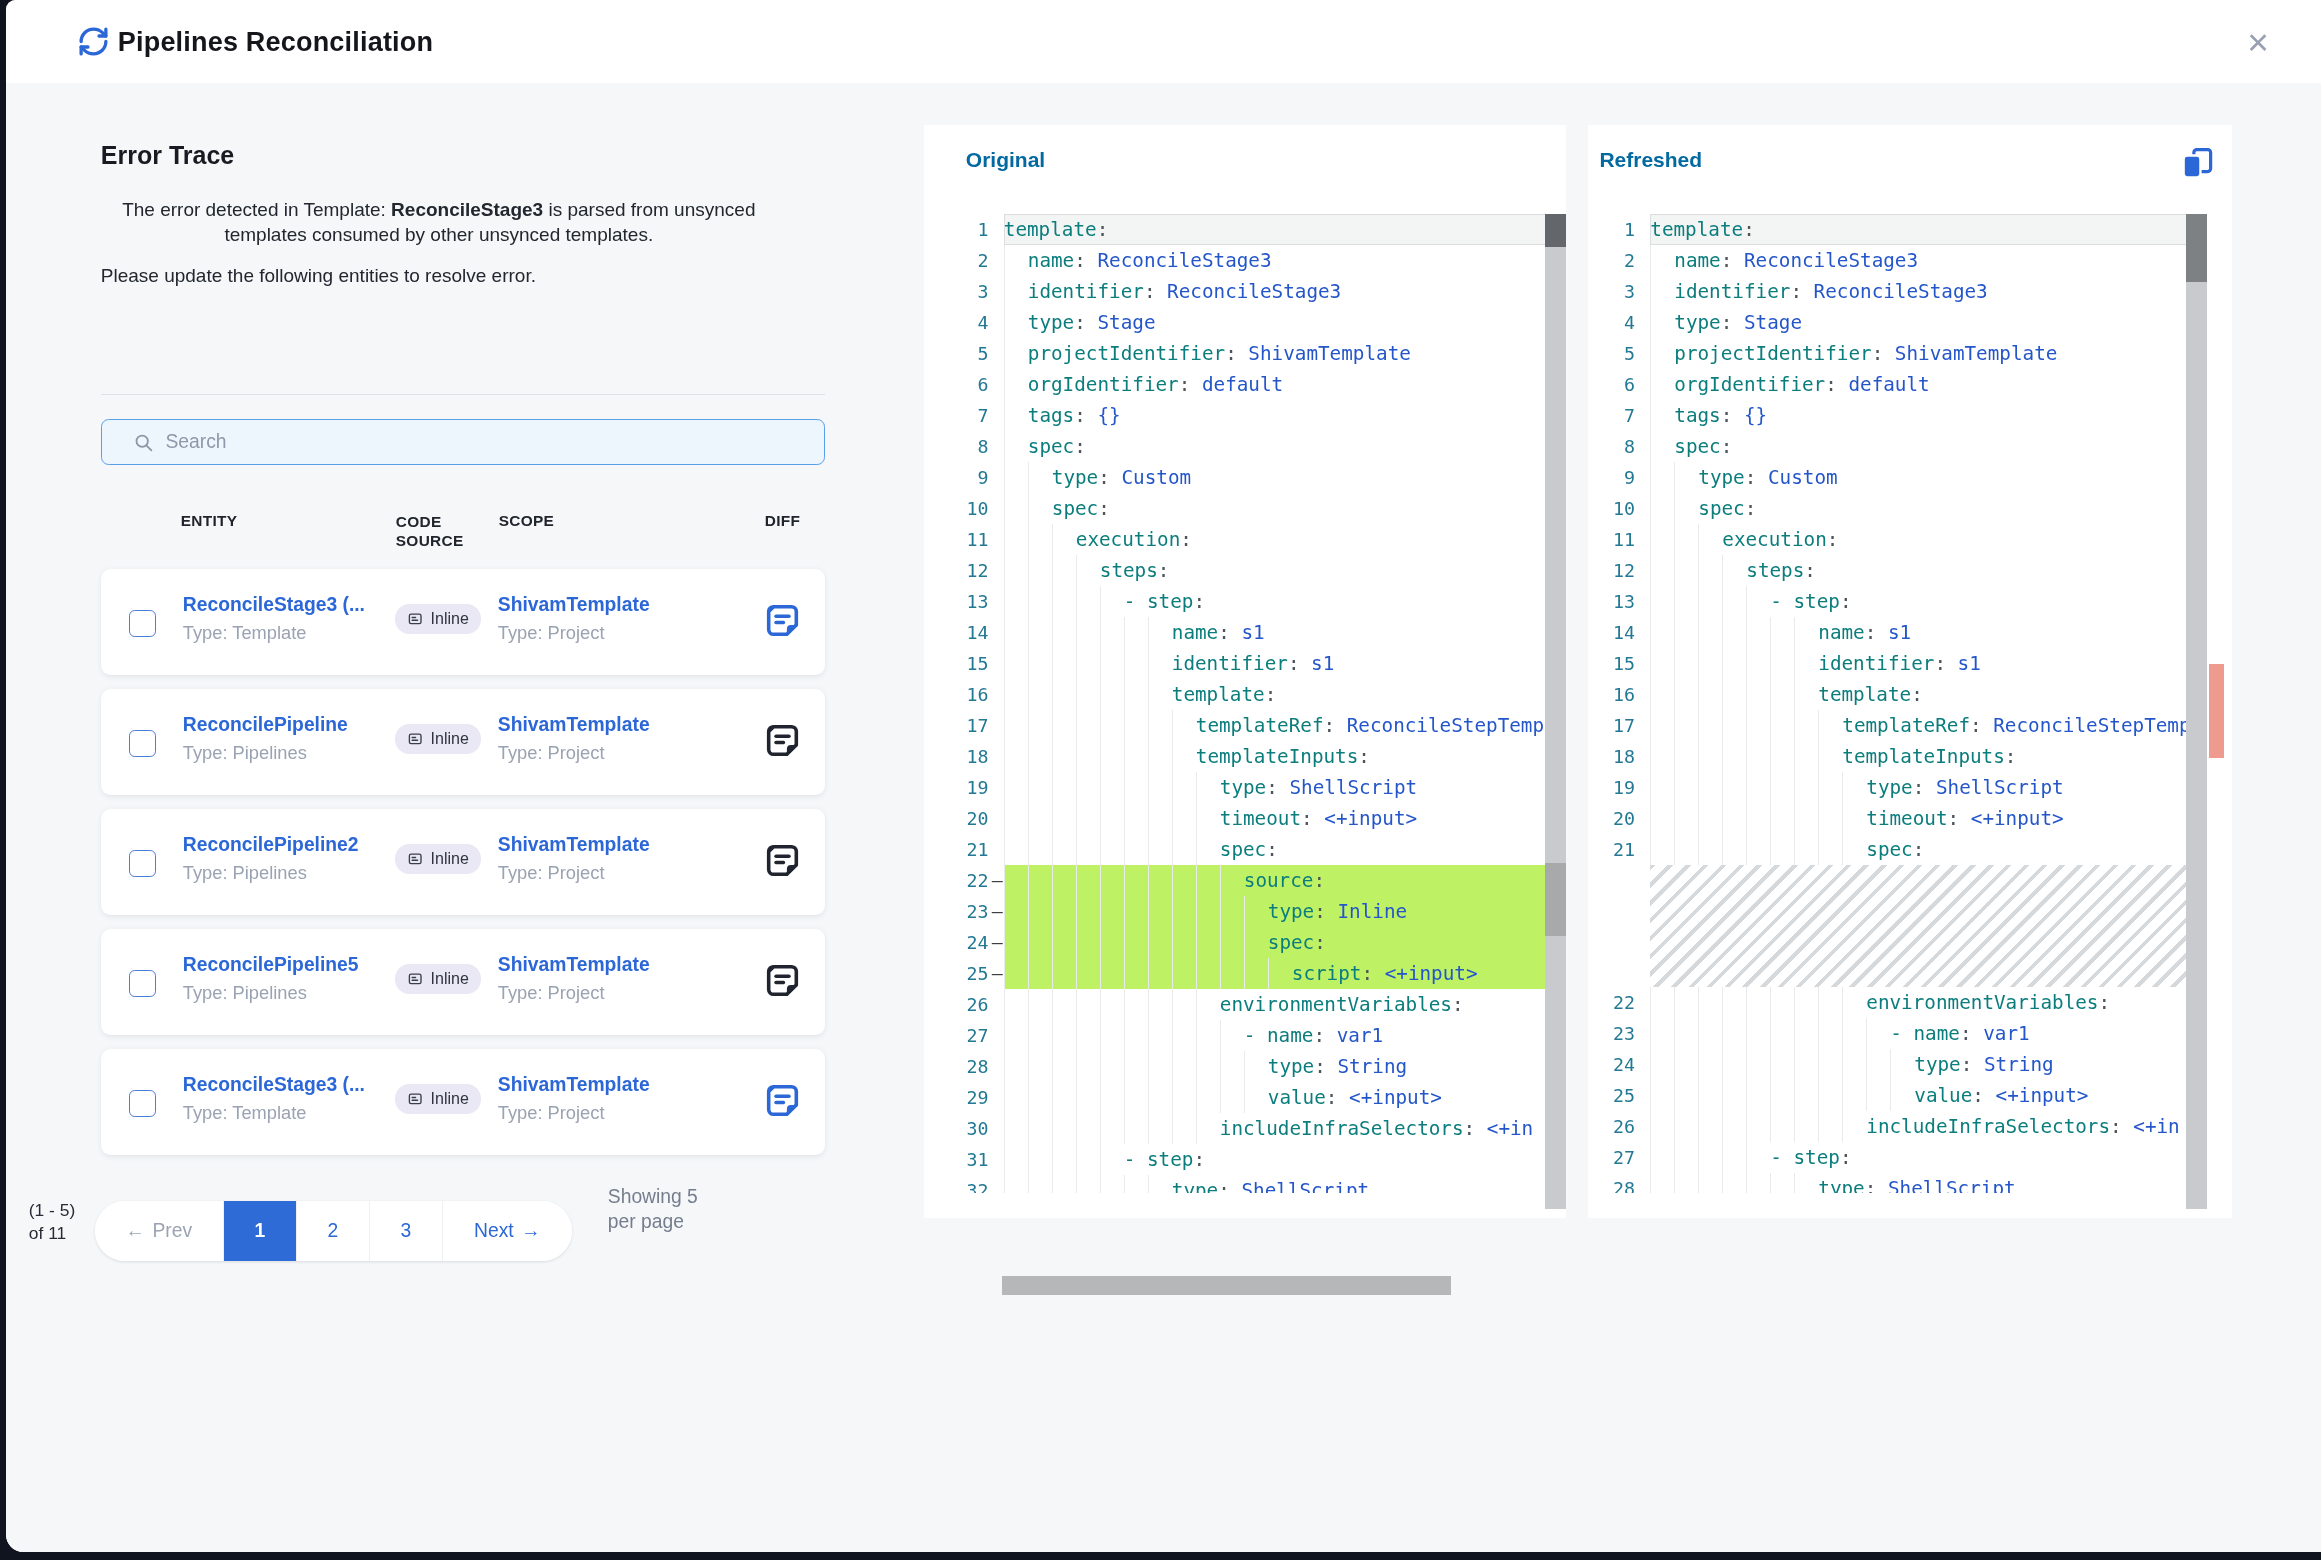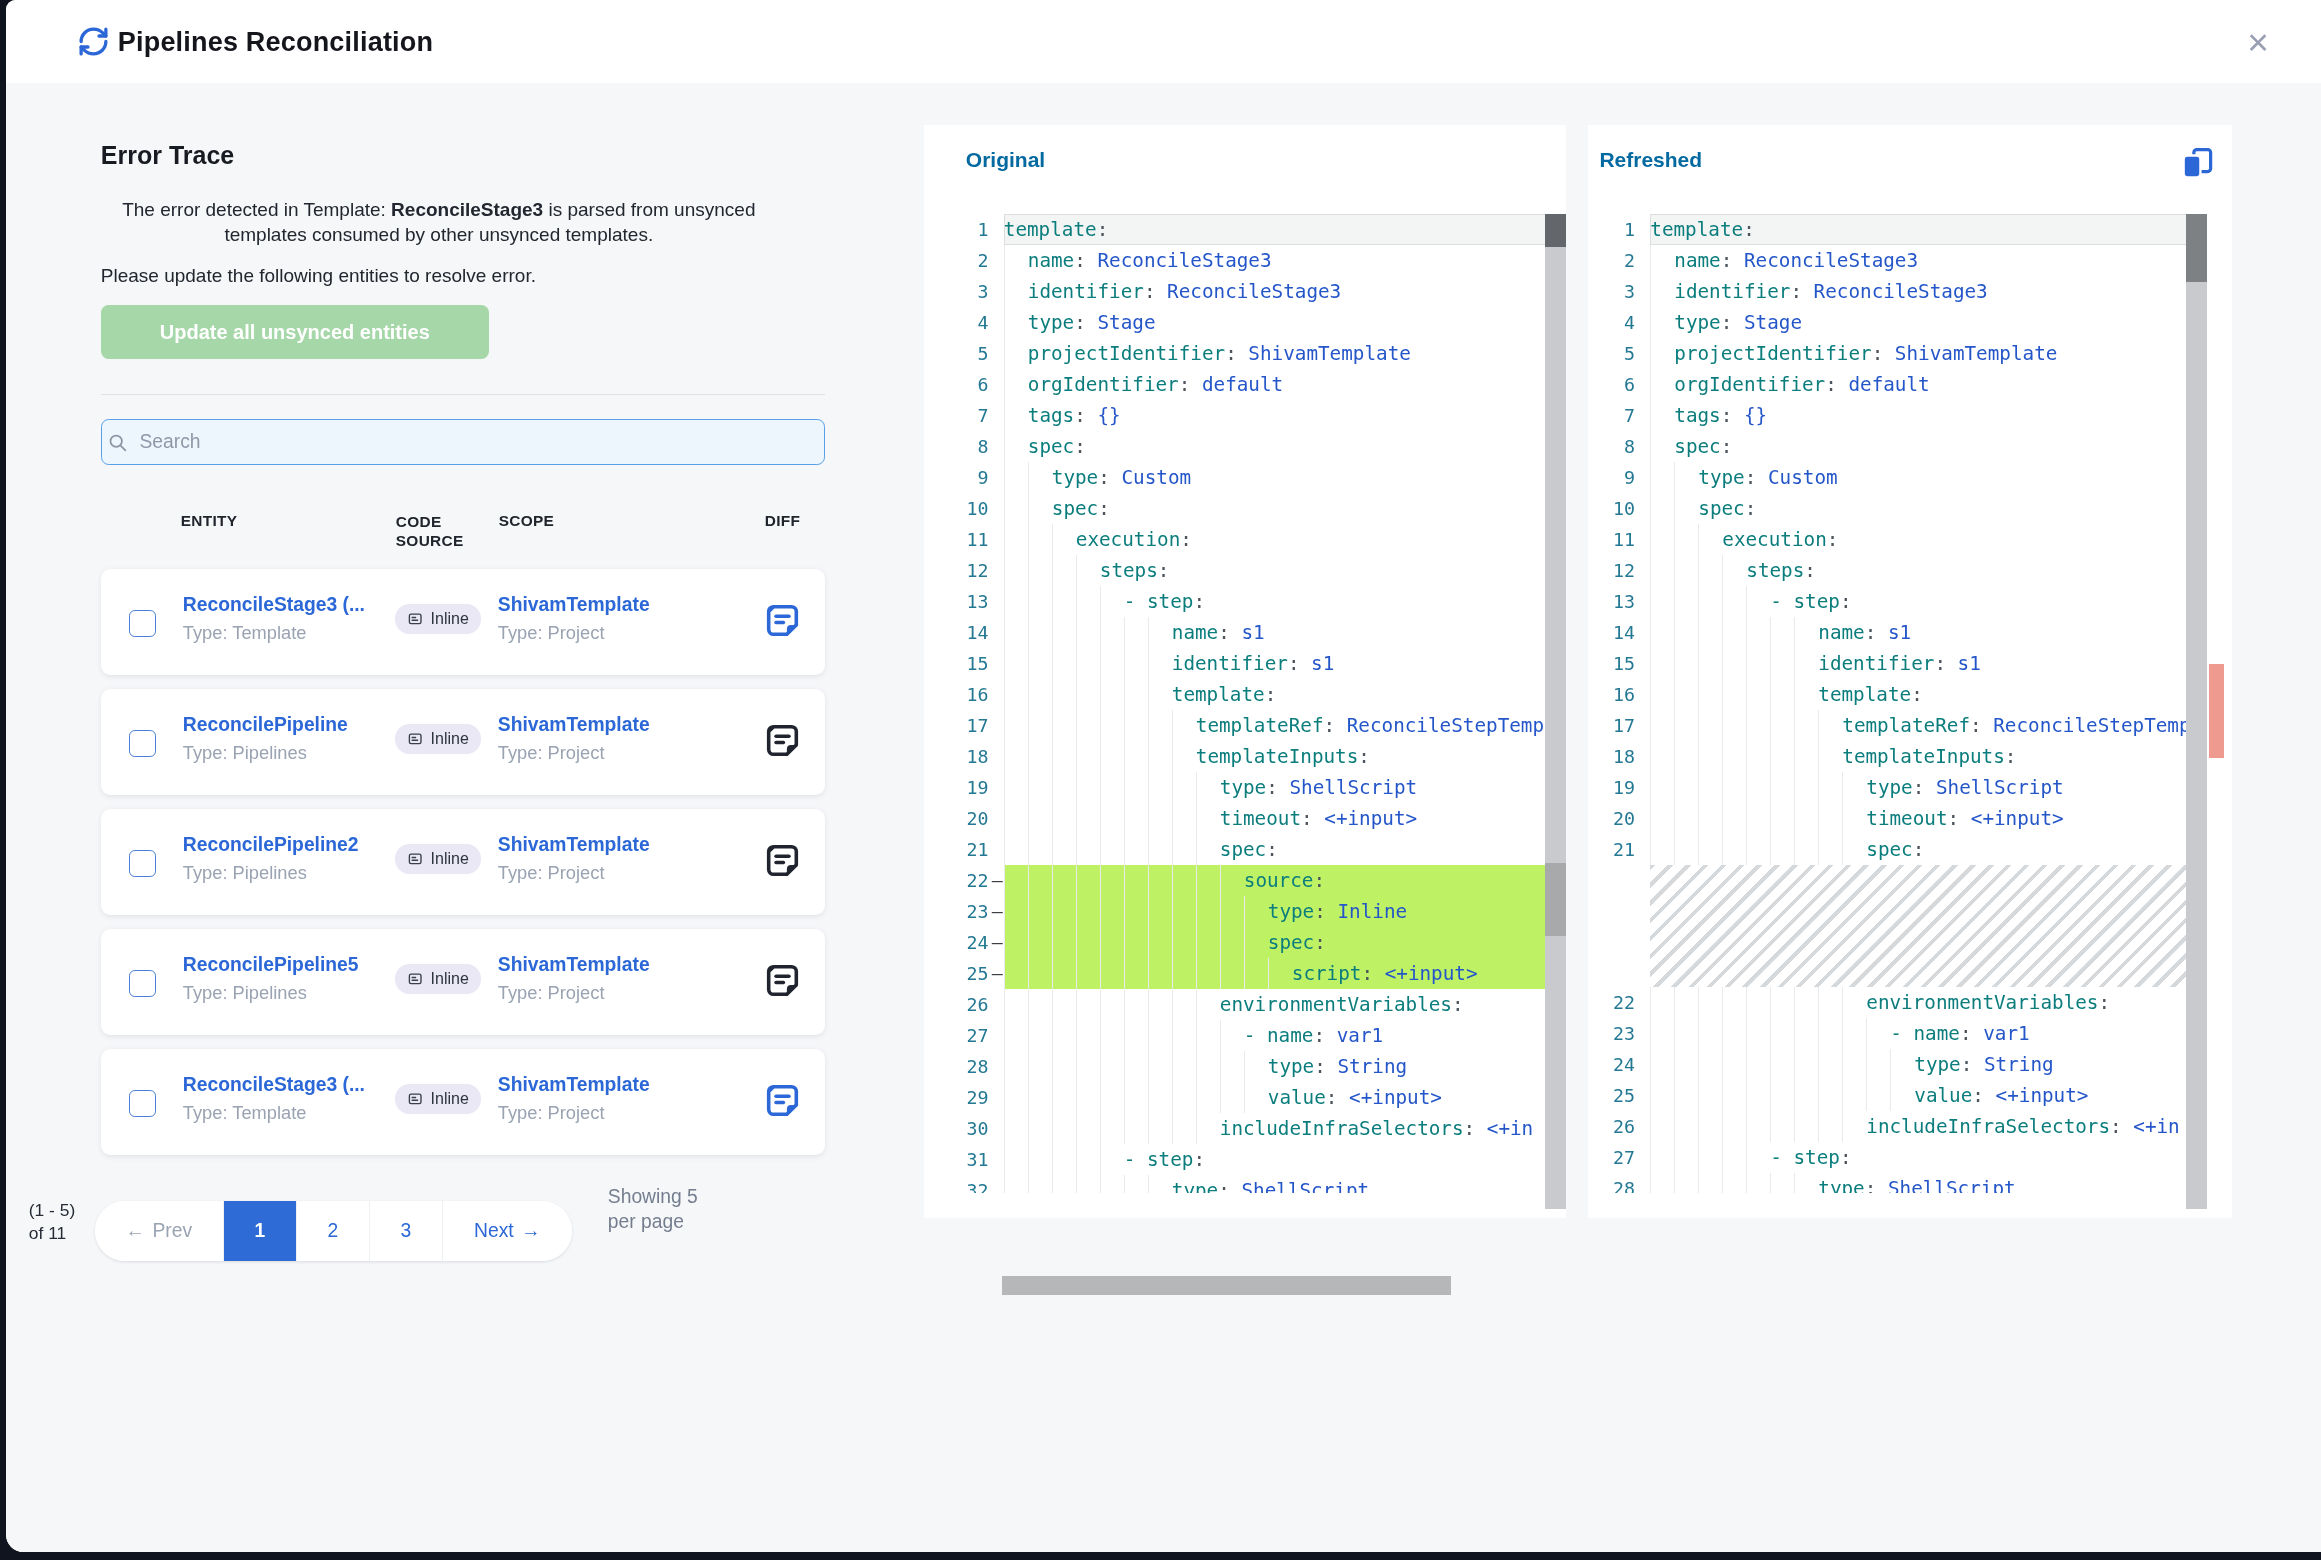--- a/index.html
+++ b/index.html
@@ -13,21 +13,21 @@
   #hdr .sync{position:absolute;left:71px;top:25px;width:33px;height:33px;color:#2b67d6;}
   #close{position:absolute;right:42px;top:21px;width:42px;height:42px;border:none;background:none;color:#9aa0b4;font-size:37px;font-weight:300;cursor:pointer;line-height:39px;}
 
   
   #left{position:absolute;left:0;top:83px;width:918px;bottom:0;background:#f5f7f9;}
   #left h2{position:absolute;left:95px;top:58px;margin:0;font-size:25px;font-weight:700;color:#181b22;}
   .para{position:absolute;left:95px;width:676px;font-size:19px;color:#22272f;line-height:1.32;}
   #p1{top:114px;text-align:center;} #p2{top:180px;}
   #updbtn{position:absolute;left:95px;top:222px;width:388px;height:54px;background:#a6d7a8;border:none;border-radius:7.7px;color:#ffffff;font-size:20px;font-weight:700;font-family:inherit;cursor:default;}
   #lhr{position:absolute;left:95px;top:311px;width:724px;border-top:1px solid #dfe3e8;}
-  #searchbox{position:absolute;left:95px;top:336px;width:724px;height:46px;box-sizing:border-box;border:1.4px solid #58a0e8;border-radius:7.7px;background:#eef6fd;display:flex;align-items:center;padding:0 5px;}
+  #searchbox{position:absolute;left:95px;top:336px;width:724px;height:46px;box-sizing:border-box;border:1.4px solid #58a0e8;border-radius:7.7px;background:#eef6fd;display:flex;align-items:center;padding:0 31px;}
   #searchbox svg{flex:0 0 auto;margin-right:9.7px;}
   #searchbox input{flex:1;border:none;background:transparent;outline:none;font-size:19.3px;color:#323a46;font-family:inherit;}
   #searchbox input::placeholder{color:#8e98a8;}
 
   
   .thead{position:absolute;top:429px;font-size:15.4px;font-weight:700;color:#20242c;letter-spacing:0.3px;}
   #th-entity{left:175px;} #th-code{left:390px;width:87px;line-height:1.25;} #th-scope{left:493px;text-align:center;} #th-diff{left:759px;}
   .card{position:absolute;left:95px;width:724px;height:106px;background:#fff;border-radius:9.7px;box-shadow:0 1.9px 4.8px rgba(96,97,112,.12);}
   .card .cb{position:absolute;left:28px;top:41px;width:25px;height:25px;border:1.9px solid #4a7fd8;border-radius:5.8px;background:#fff;cursor:pointer;}
   .card .ecol{position:absolute;left:82px;top:25px;width:207px;}
@@ -103,21 +103,20 @@
       <span class="ttl">Pipelines Reconciliation</span>
       <button id="close">×</button>
     </div>
 
     <div id="left">
       <h2>Error Trace</h2>
       <div class="para" id="p1">
         <span>The error detected in Template: </span><b>ReconcileStage3</b><span> is parsed from unsynced templates consumed by other unsynced templates.</span>
       </div>
       <div class="para" id="p2">Please update the following entities to resolve error.</div>
-      <button id="updbtn">Update all unsynced entities</button>
       <div id="lhr"></div>
 
       <div id="searchbox">
         <svg width="21" height="21" viewBox="0 0 24 24" fill="none" stroke="#8d95a5" stroke-width="2" stroke-linecap="round">
           <circle cx="10.5" cy="10.5" r="6.5"></circle>
             <path d="M15.5 15.5 L21 21"></path>
         </svg>
         <input type="text" placeholder="Search" style="">
       </div>
 

